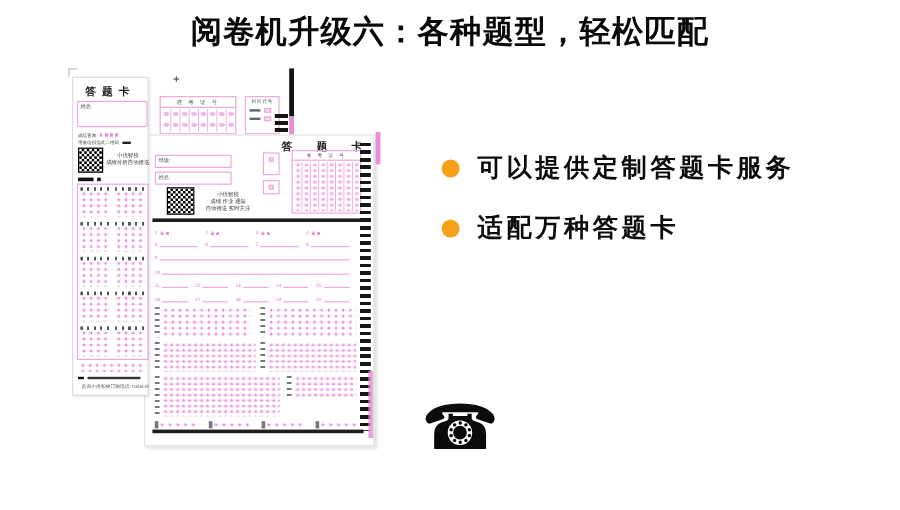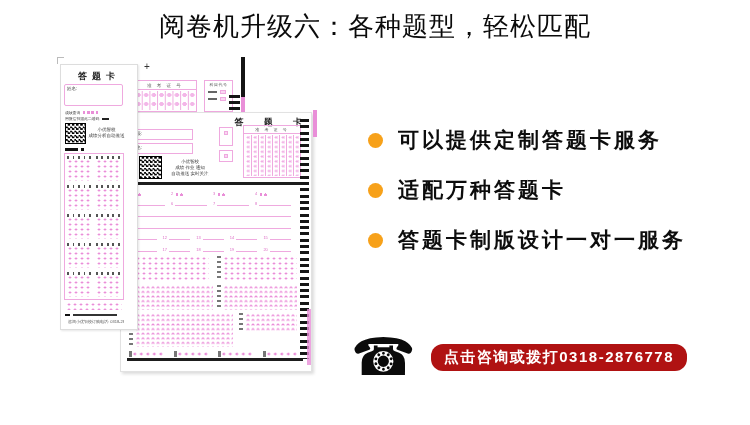--- a/index.html
+++ b/index.html
@@ -9,21 +9,21 @@
     --pkm:#E98FD8;  
     --pkt:#DD6EC6;  
     --ink:#111;
   }
   *{box-sizing:border-box;margin:0;padding:0}
   i,b{font-style:normal;font-weight:normal}
   body{background:#fff}
   .page{position:relative;width:750px;height:425px;background:#fff;overflow:hidden;
         font-family:"Liberation Sans","DejaVu Sans",sans-serif;color:var(--ink)}
   .title{position:absolute;top:9px;left:0;width:100%;text-align:center;
-         font-size:26px;font-weight:normal;letter-spacing:1px;color:#0a0a0a}
+         font-size:26px;font-weight:bold;letter-spacing:1px;color:#0a0a0a}
 
   
   .features{position:absolute;left:368px;top:129px;list-style:none}
   .feature{display:flex;align-items:center;height:22px;margin-bottom:28px;white-space:nowrap}
   .dot{width:15px;height:15px;border-radius:50%;background:var(--orange);margin-right:15px;flex:none}
   .feature .lbl{font-size:21px;font-weight:bold;letter-spacing:3px;color:#0d0d0d}
 
   
   .contact{position:absolute;left:351px;top:331px;display:flex;align-items:center}
   .phone{font-size:52px;line-height:52px;color:#0b0b0b;margin-right:15px}
@@ -110,21 +110,21 @@
   .fc-c2{left:118px;top:200px;width:58px;height:18px}
   .fc-bot{position:absolute;left:8px;top:238px;width:168px;height:6px;display:flex;gap:10px}
   .fc-bot i{flex:1;border-left:3px solid #777;
       background-image:radial-gradient(2px 1.8px at 3px 3px,var(--pkm) 0 .9px,var(--pkl) 1px 1.7px,transparent 1.9px);
       background-size:6.5px 6px}
   .fc-tmarks{position:absolute;right:2px;top:6px;width:9px;height:240px;
       background-image:repeating-linear-gradient(to bottom,#161616 0 3px,transparent 3px 6.3px)}
   .fc-pinkstrip{position:absolute;right:0;top:196px;width:4px;height:56px;background:var(--pkm);opacity:.8}
 
   
-  .small-card{left:60px;top:64px;width:78px;height:266px;border:1px solid #ddd;
+  .small-card{left:60px;top:64px;width:64px;height:266px;border:1px solid #ddd;
               box-shadow:1px 1px 2px rgba(0,0,0,.1)}
   .sc-title{position:absolute;top:5px;left:0;width:100%;text-align:center;font-size:9px;
             font-weight:bold;letter-spacing:5px;color:#222;
             font-family:"Liberation Serif","DejaVu Serif",serif}
   .sc-name{position:absolute;left:3px;top:19px;width:59px;height:22px;border:1px solid var(--pkb);
            border-radius:2px;font-size:4.5px;color:#444;padding:1px 2px}
   .sc-t1,.sc-t2{position:absolute;left:4px;font-size:3.8px;color:#444;white-space:nowrap;
                 display:flex;align-items:center}
   .sc-t1{top:45px}.sc-t2{top:51px}
   .sc-t1 i{width:16px;height:3px;margin-left:3px;
@@ -403,24 +403,19 @@
 
   <ul class="features">
     <li class="feature">
       <span class="dot"></span>
       <span class="lbl">可以提供定制答题卡服务</span>
     </li>
     <li class="feature">
       <span class="dot"></span>
       <span class="lbl">适配万种答题卡</span>
     </li>
-    <li class="feature">
-      <span class="dot"></span>
-      <span class="lbl">答题卡制版设计一对一服务</span>
-    </li>
   </ul>
 
   <div class="contact">
     <span class="phone">☎</span>
-    <span class="banner">点击咨询或拨打0318-2876778</span>
   </div>
 
 </div>
 
 </body></html>

